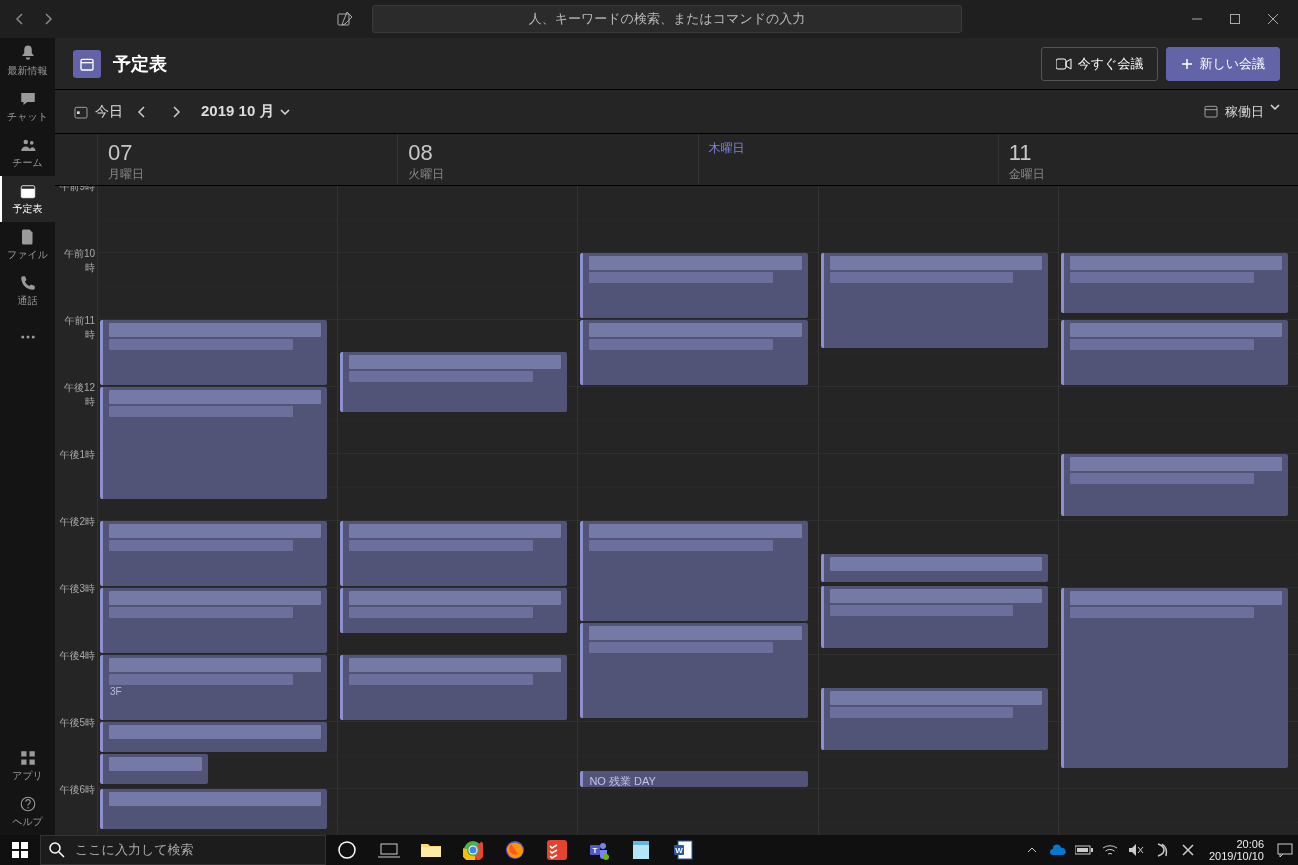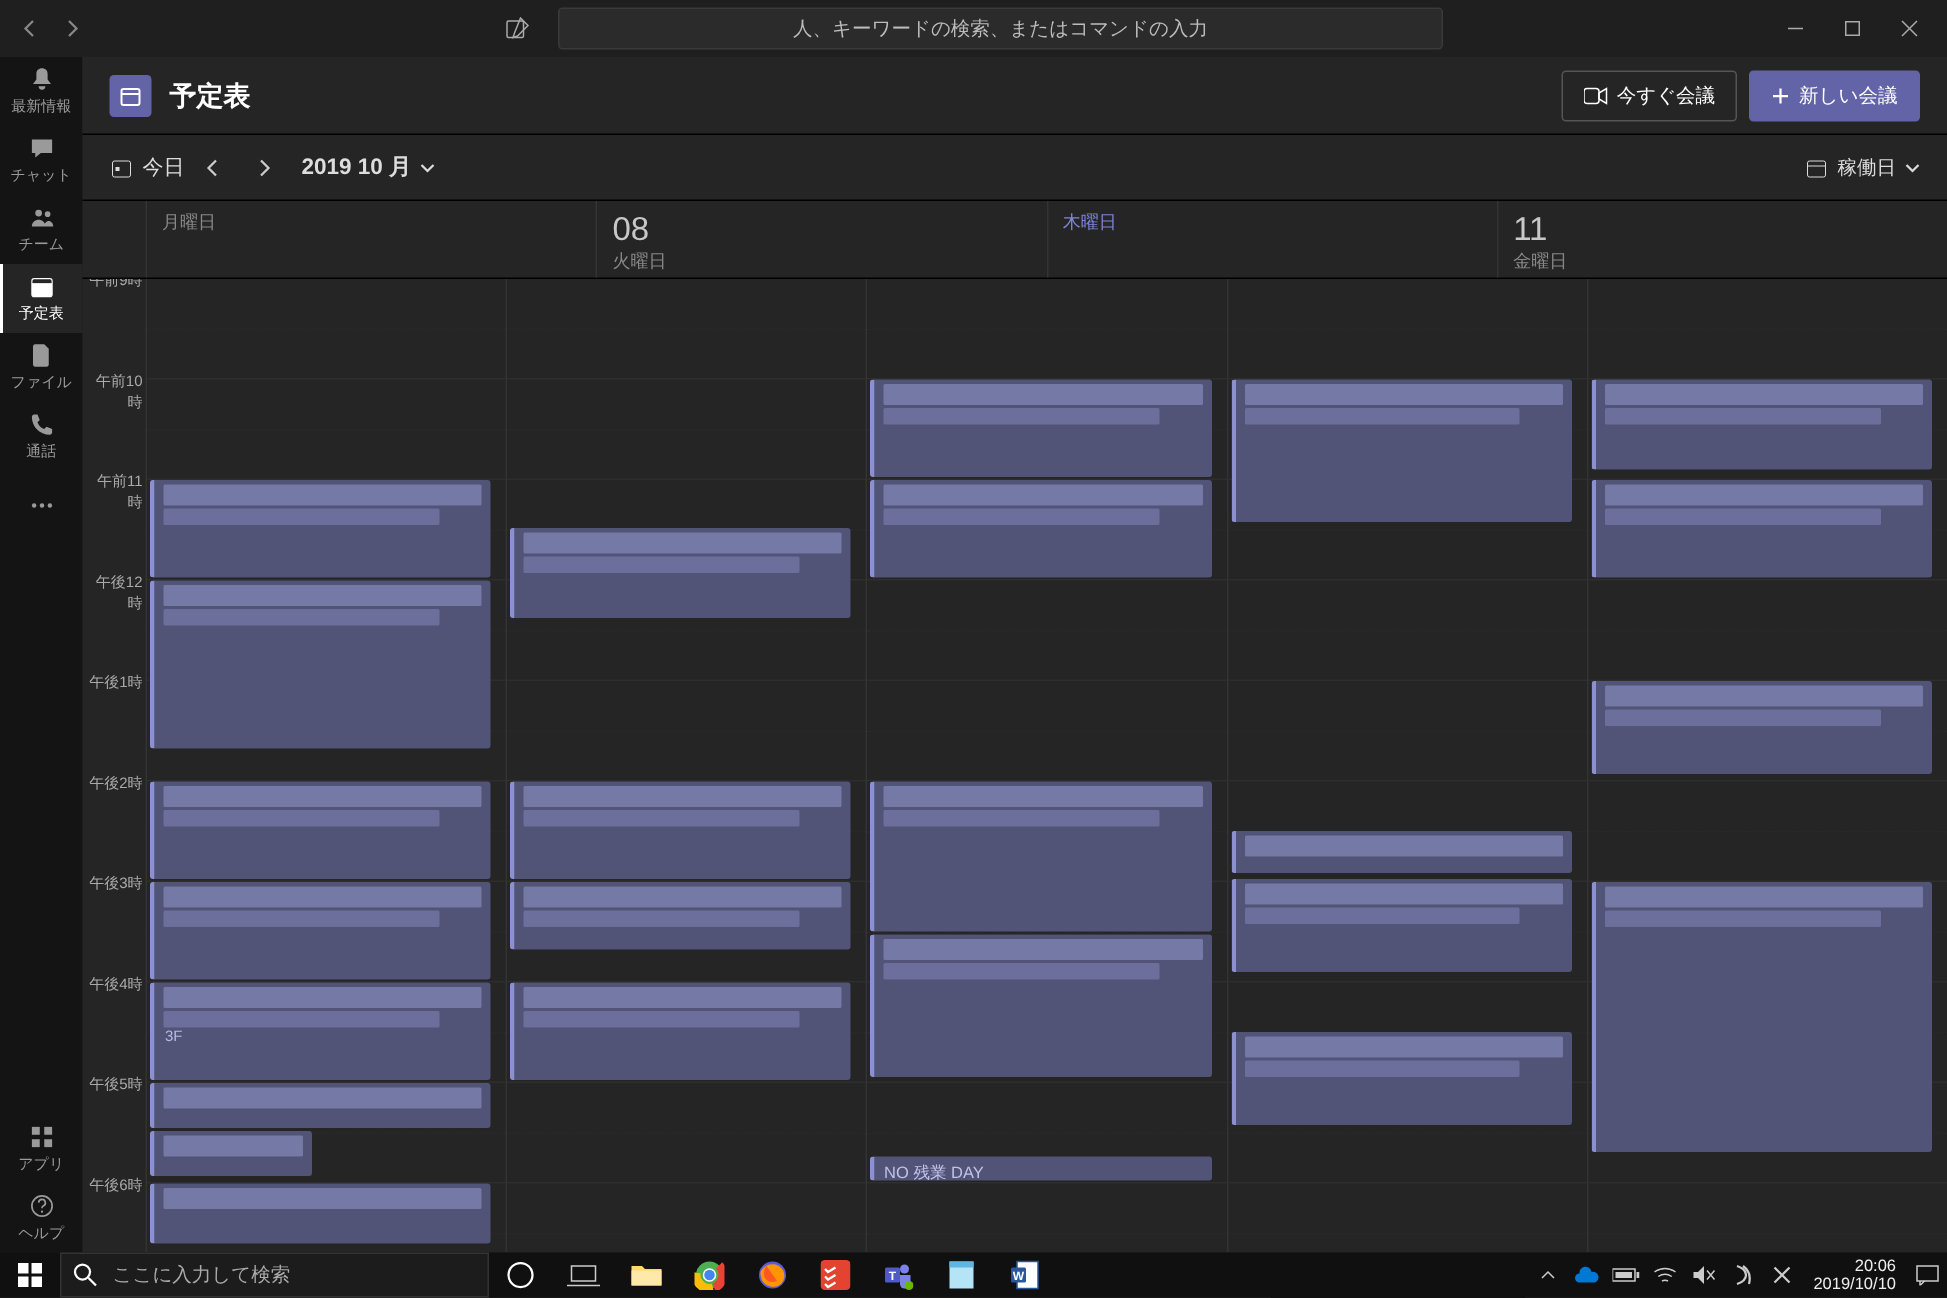--- a/index.html
+++ b/index.html
@@ -31,21 +31,21 @@
 .hdr .title { color: #fff; font-size: 18px; font-weight: 700; margin-left: 12px; }
 .hdr .btns { margin-left: auto; display: flex; gap: 8px; }
 .btn-outline { height: 34px; padding: 0 14px; background: transparent; border: 1px solid #555; border-radius: 3px; color: #fff; font-size: 13px; display: flex; align-items: center; gap: 6px; cursor: pointer; }
 .btn-primary { height: 34px; padding: 0 14px; background: #6264a7; border: 1px solid #6264a7; border-radius: 3px; color: #fff; font-size: 13px; display: flex; align-items: center; gap: 6px; cursor: pointer; }
 
 
 .toolbar { height: 44px; display: flex; align-items: center; padding: 0 18px; color: #ddd; border-bottom: 1px solid #000; }
 .toolbar .today { display: flex; align-items: center; gap: 6px; font-size: 14px; cursor: pointer; }
 .toolbar .arrow { width: 30px; height: 30px; display: flex; align-items: center; justify-content: center; cursor: pointer; color: #ccc; margin-left: 4px; }
 .toolbar .month { font-weight: 700; font-size: 15px; margin-left: 10px; display: flex; align-items: center; gap: 6px; cursor: pointer; }
-.toolbar .view { margin-left: auto; display: flex; align-items: center; gap: 6px; font-size: 13px; cursor: pointer; }
+.toolbar .view { margin-left: auto; display: flex; align-items: flex-start; gap: 6px; font-size: 13px; cursor: pointer; }
 
 
 .dayhdr { height: 52px; display: flex; border-bottom: 1px solid #000; }
 .dayhdr .timecol { width: 42px; }
 .dayhdr .day { flex: 1; border-left: 1px solid #333; padding: 6px 10px; }
 .dayhdr .day .num { color: #c8c8c8; font-size: 22px; font-weight: 400; }
 .dayhdr .day .dow { color: #888; font-size: 12px; }
 .dayhdr .day.today .num { color: #7e84d6; font-weight: 700; }
 .dayhdr .day.today .dow { color: #7e84d6; }
 
@@ -246,20 +246,21 @@
       <span>稼働日</span>
       <svg width="10" height="8">
           <path d="M1 2 L5 6 L9 2" stroke="currentColor" fill="none" stroke-width="1.5"></path>
         </svg>
     </div>
   </div>
 
   <div class="dayhdr">
     <div class="timecol"></div>
     <div class="day">
+        <div class="num">07</div>
         <div class="dow">月曜日</div>
       </div>
     <div class="day">
         <div class="num">08</div>
         <div class="dow">火曜日</div>
       </div>
     <div class="day today">
         <div class="dow">木曜日</div>
       </div>
     <div class="day">

